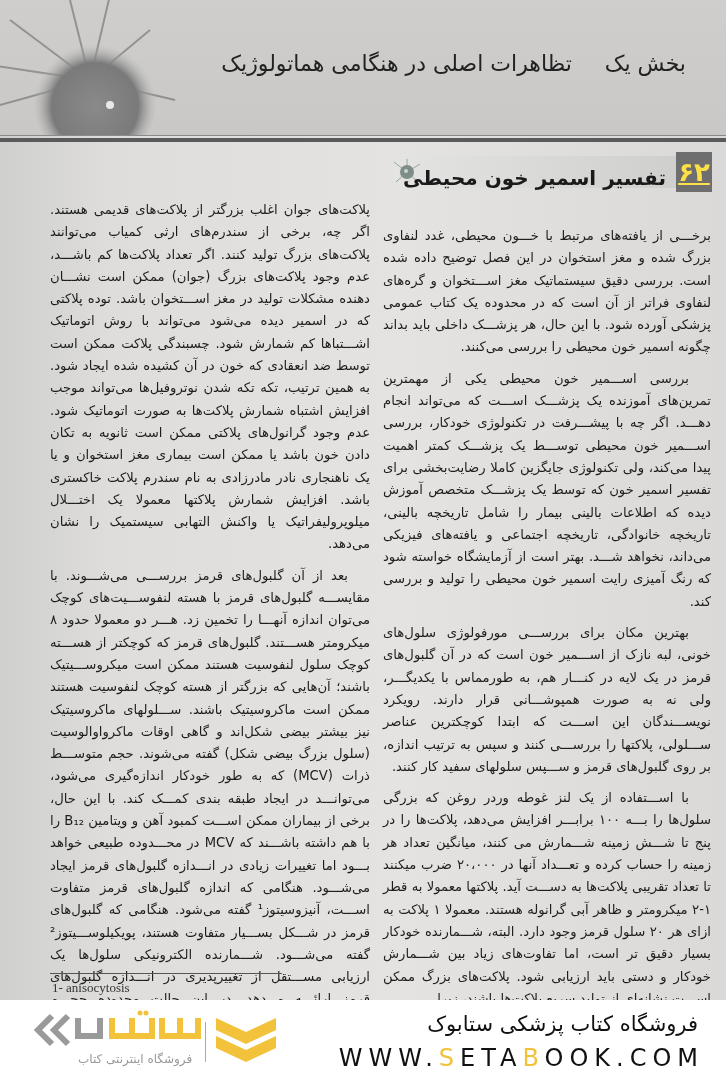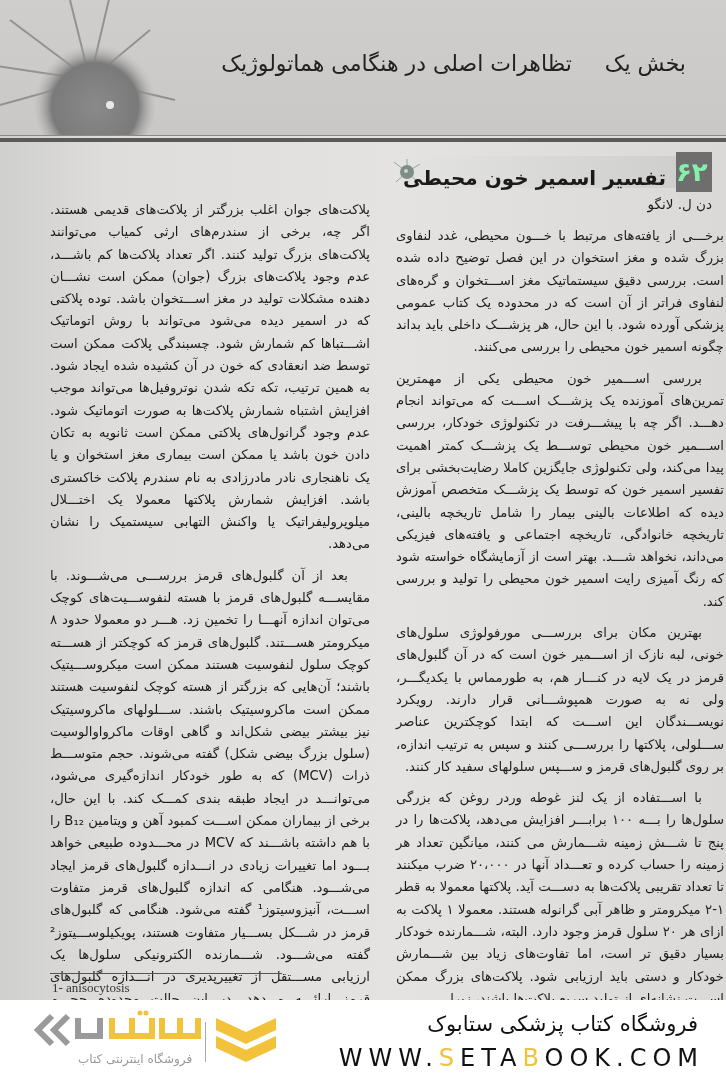--- a/index.html
+++ b/index.html
@@ -36,35 +36,35 @@
     position:absolute; left:0; top:135px; width:726px; height:1px;
     background:#8a8a8a;
   }
 
   .col {
     position:absolute; direction:rtl; text-align:justify;
     font-size:13.2px; line-height:22.3px; color:#1d1d1d;
   }
   .col p { margin:0; }
   .col p.indent { text-indent:22px; margin-top:9px; }
-  .col-right { left:396px; top:225px; width:328px; }
+  .col-right { left:383px; top:225px; width:328px; }
   .col-left  { left:50px;  top:151px; width:320px;margin-top:48px; }
 
   .chapter {
     position:absolute; left:384px; top:152px; width:328px; height:40px;
     direction:rtl;
   }
   .chapter-band {
     position:absolute; left:10px; top:4px; right:36px; height:32px;
     background:linear-gradient(90deg, #e4e4e2 0%, #cfcfcd 100%);
   }
   .chapter-num {
     position:absolute; right:0; top:0; width:36px; height:40px;
-    background:#6e6e6e; color:#86efac;
-    font-size:26px; line-height:40px; text-align:left; font-weight:bold;
+    background:#6e6e6e; color:#fde047;
+    font-size:26px; line-height:40px; text-align:center; font-weight:bold;text-decoration:underline;
   }
   .chapter-title {
     position:absolute; right:46px; top:10px;
     font-size:20px; line-height:32px; font-weight:bold; color:#1a1a1a;text-align:right;
   }
   .chapter-icon { position:absolute; left:8px; top:6px; width:30px; height:28px; }
   .author {
     position:absolute; left:384px; top:193px; width:328px;
     direction:rtl; text-align:right; font-size:13.5px; line-height:22px;
   }
@@ -140,21 +140,20 @@
         <line x1="15" y1="14" x2="4" y2="24"></line>
           <line x1="15" y1="14" x2="26" y2="24"></line>
         <line x1="15" y1="14" x2="15" y2="1"></line>
       </g>
       <circle cx="15" cy="14" r="7" fill="#7f8d88"></circle>
       <circle cx="14" cy="13" r="2" fill="#c8d4cf"></circle>
     </svg>
     <div class="chapter-title">تفسیر اسمیر خون محیطی</div>
     <div class="chapter-num">۶۲</div>
   </div>
-  <div class="author">دن ل. لانگو</div>
 
   <div class="col col-right">
     <p>برخـــی از یافته‌های مرتبط با خـــون محیطی، غدد لنفاوی بزرگ شده و مغز استخوان در این فصل توضیح داده شده است. بررسی دقیق سیستماتیک مغز اســـتخوان و گره‌های لنفاوی فراتر از آن است که در محدوده یک کتاب عمومی پزشکی آورده شود. با این حال، هر پزشـــک داخلی باید بداند چگونه اسمیر خون محیطی را بررسی می‌کنند.</p>
     <p class="indent">بررسی اســـمیر خون محیطی یکی از مهمترین تمرین‌های آموزنده یک پزشـــک اســـت که می‌تواند انجام دهـــد. اگر چه با پیشـــرفت در تکنولوژی خودکار، بررسی اســـمیر خون محیطی توســـط یک پزشـــک کمتر اهمیت پیدا می‌کند، ولی تکنولوژی جایگزین کاملا رضایت‌بخشی برای تفسیر اسمیر خون که توسط یک پزشـــک متخصص آموزش دیده که اطلاعات بالینی بیمار را شامل تاریخچه بالینی، تاریخچه خانوادگی، تاریخچه اجتماعی و یافته‌های فیزیکی می‌داند، نخواهد شـــد. بهتر است از آزمایشگاه خواسته شود که رنگ آمیزی رایت اسمیر خون محیطی را تولید و بررسی کند.</p>
     <p class="indent">بهترین مکان برای بررســـی مورفولوژی سلول‌های خونی، لبه نازک از اســـمیر خون است که در آن گلبول‌های قرمز در یک لایه در کنـــار هم، به طورمماس با یکدیگـــر، ولی نه به صورت همپوشـــانی قرار دارند. رویکرد نویســـندگان این اســـت که ابتدا کوچکترین عناصر ســـلولی، پلاکتها را بررســـی کنند و سپس به ترتیب اندازه، بر روی گلبول‌های قرمز و ســـپس سلولهای سفید کار کنند.</p>
     <p class="indent">با اســـتفاده از یک لنز غوطه وردر روغن که بزرگی سلول‌ها را بـــه ۱۰۰ برابـــر افزایش می‌دهد، پلاکت‌ها را در پنج تا شـــش زمینه شـــمارش می کنند، میانگین تعداد هر زمینه را حساب کرده و تعـــداد آنها در ۲۰،۰۰۰ ضرب میکنند تا تعداد تقریبی پلاکت‌ها به دســـت آید. پلاکتها معمولا به قطر ۱-۲ میکرومتر و ظاهر آبی گرانوله هستند. معمولا ۱ پلاکت به ازای هر ۲۰ سلول قرمز وجود دارد. البته، شـــمارنده خودکار بسیار دقیق تر است، اما تفاوت‌های زیاد بین شـــمارش خودکار و دستی باید ارزیابی شود. پلاکت‌های بزرگ ممکن اســـت نشانه‌ای از تولید سریع پلاکت‌ها باشند، زیرا</p>
   </div>
 
   <div class="col col-left">
     <p>پلاکت‌های جوان اغلب بزرگتر از پلاکت‌های قدیمی هستند. اگر چه، برخی از سندرم‌های ارثی کمیاب می‌توانند پلاکت‌های بزرگ تولید کنند. اگر تعداد پلاکت‌ها کم باشـــد، عدم وجود پلاکت‌های بزرگ (جوان) ممکن است نشـــان دهنده مشکلات تولید در مغز اســـتخوان باشد. توده پلاکتی که در اسمیر دیده می‌شود می‌تواند با روش اتوماتیک اشـــتباها کم شمارش شود. چسبندگی پلاکت ممکن است توسط ضد انعقادی که خون در آن کشیده شده ایجاد شود. به همین ترتیب، تکه تکه شدن نوتروفیل‌ها می‌تواند موجب افزایش اشتباه شمارش پلاکت‌ها به صورت اتوماتیک شود. عدم وجود گرانول‌های پلاکتی ممکن است ثانویه به تکان دادن خون باشد یا ممکن است بیماری مغز استخوان و یا یک ناهنجاری نادر مادرزادی به نام سندرم پلاکت خاکستری باشد. افزایش شمارش پلاکتها معمولا یک اختـــلال میلوپرولیفراتیک یا واکنش التهابی سیستمیک را نشان می‌دهد.</p>

